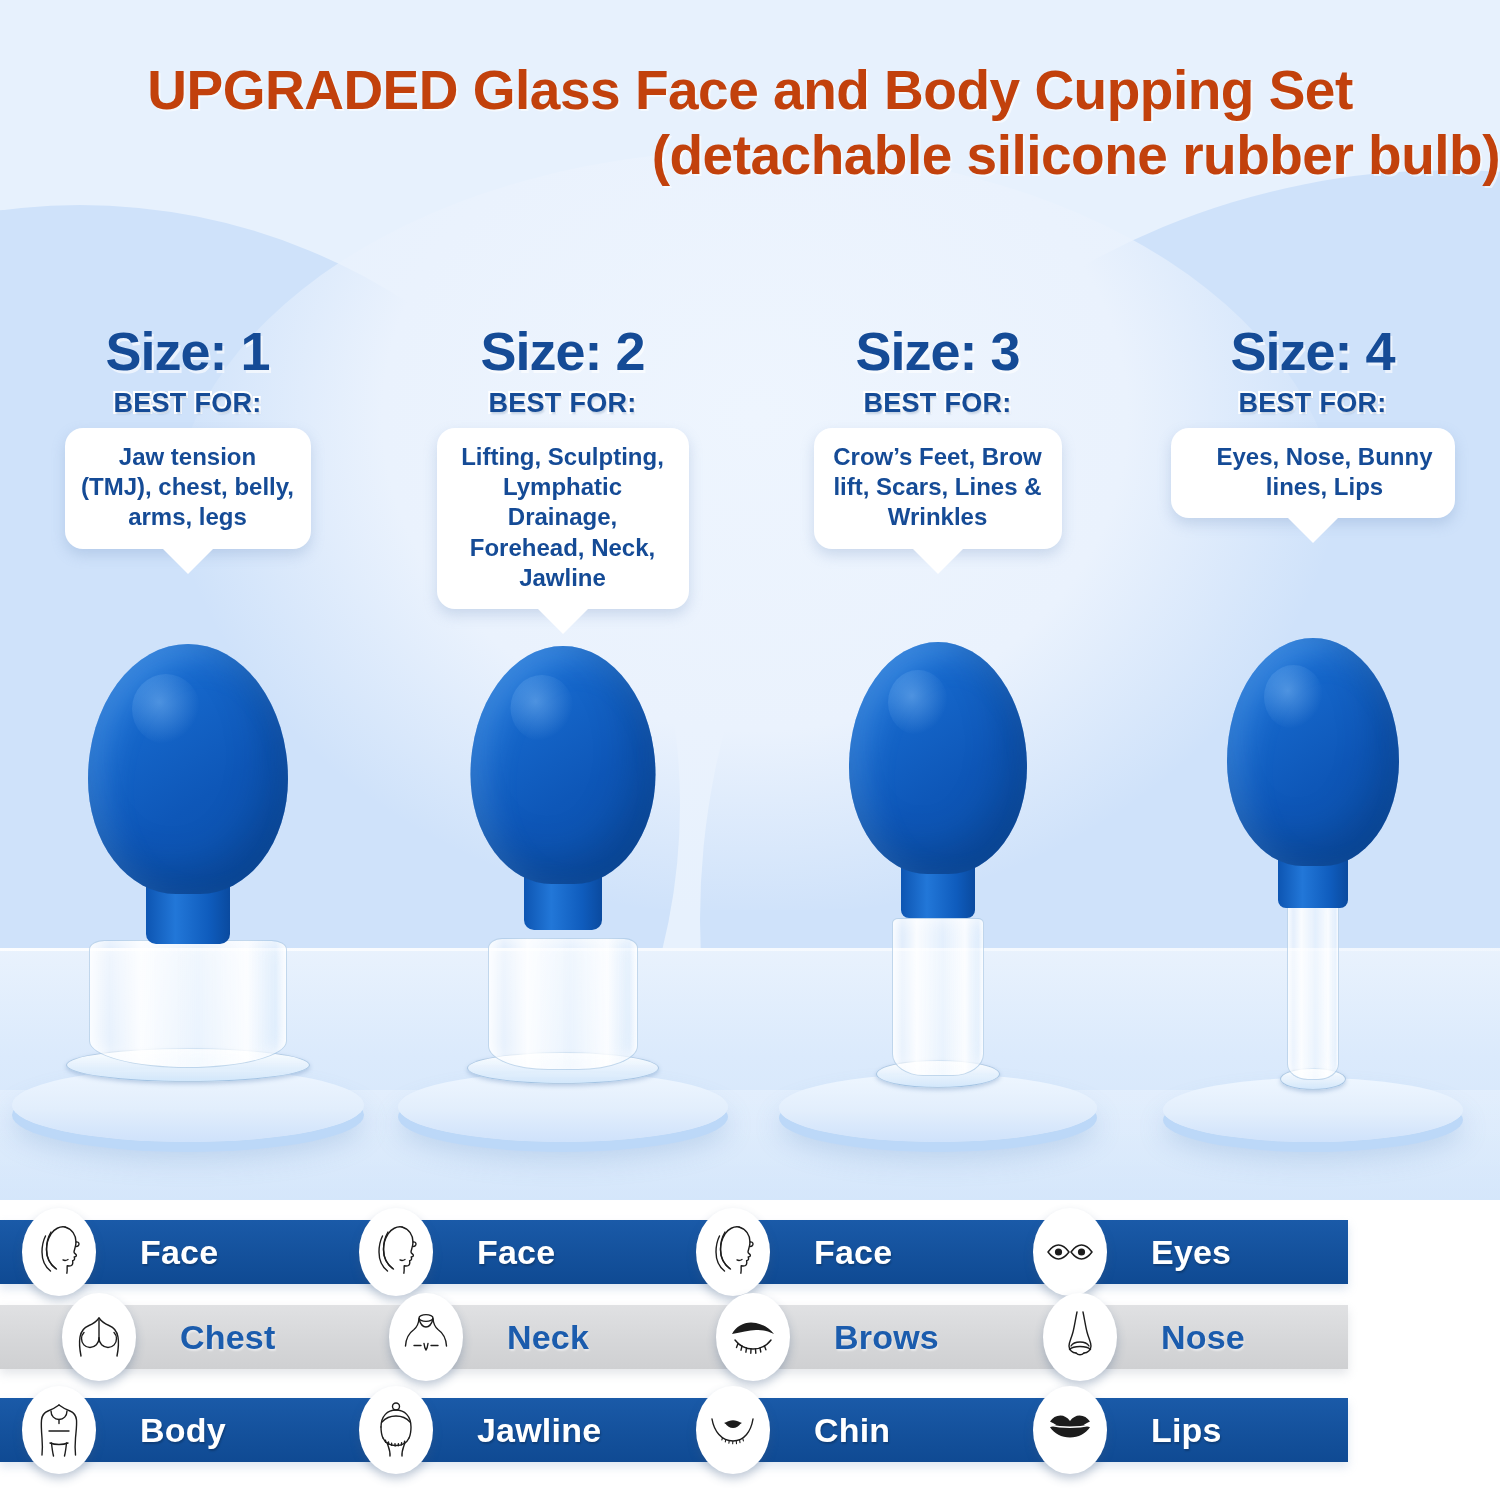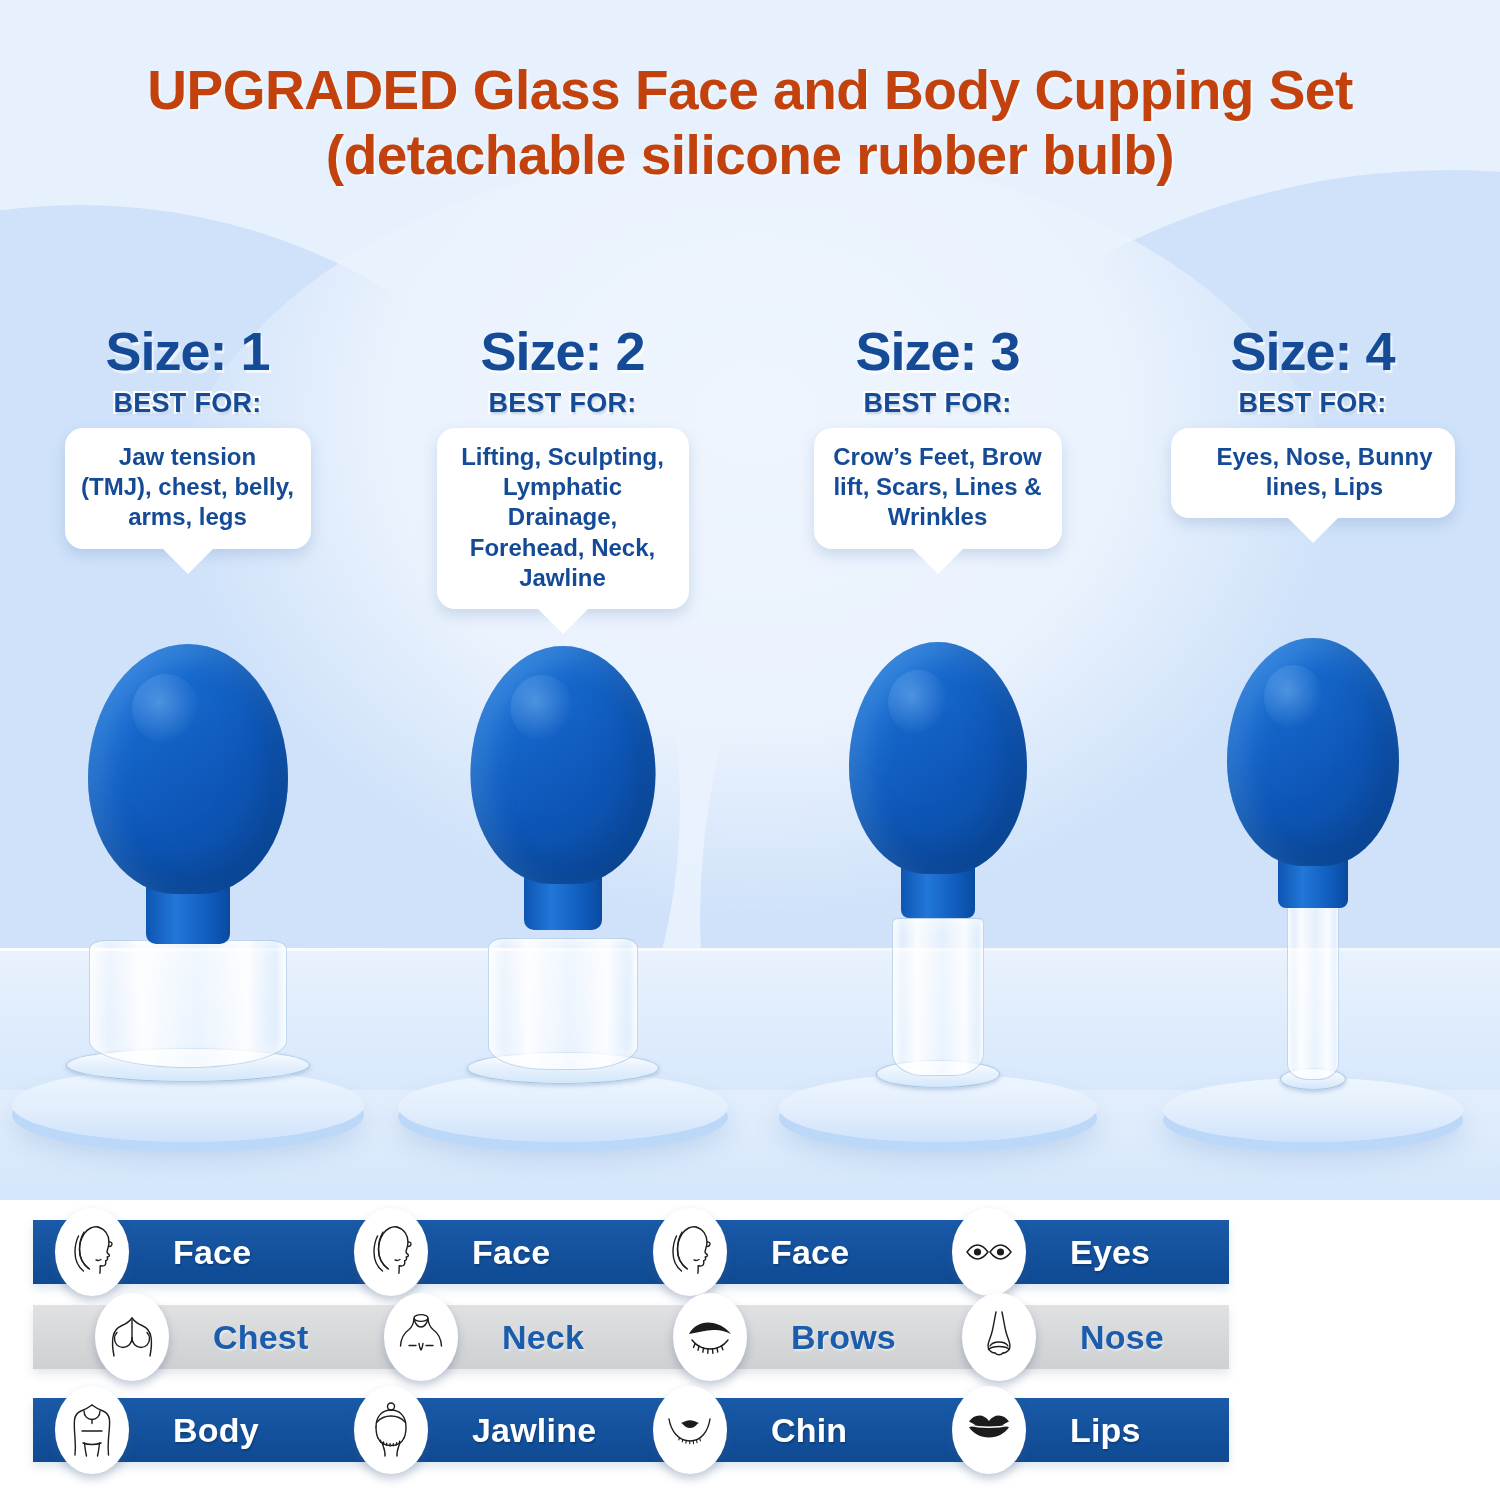--- a/index.html
+++ b/index.html
@@ -63,21 +63,21 @@
     left: 0; right: 0; top: 58px;
     text-align: center;
     color: #c2410c;
     font-size: 55px;
     font-weight: bold;
     line-height: 1.18;
     letter-spacing: -0.5px;
     text-shadow: 2px 2px 0 rgba(255,255,255,.55);
     z-index: 5;
   }
-  .title .line2 { display:block; }
+  .title .line2 { display:block;text-align:right; }
 
   
   .columns {
     position: absolute;
     left: 0; top: 320px;
     width: 1500px; height: 830px;
     display: flex;
     z-index: 4;
     text-decoration: underline;
   }
@@ -244,23 +244,22 @@
 
   
   .bands {
     position: absolute;
     left: 0; top: 1200px;
     width: 1500px; height: 296px;
     z-index: 6;
   }
   .band {
     position: absolute;
-    left: 0; width: 1196px; height: 64px;
+    left: 0; width: 1348px; height: 64px;
     display: flex;
-    margin-left: 33px;
   }
   .band-blue { background: linear-gradient(180deg,#1a5aa8 0%, #14519c 55%, #0f4a93 100%); }
   .band-gray { background: linear-gradient(180deg,#e0e1e3 0%, #d6d7d9 55%, #cfd0d2 100%); padding-left: 40px; }
   .band-1 { top: 20px;  box-shadow: 0 5px 9px rgba(140,170,205,.28); }
   .band-2 { top: 105px; box-shadow: 0 5px 9px rgba(170,175,185,.30); }
   .band-3 { top: 198px; box-shadow: 0 5px 9px rgba(140,170,205,.28); }
 
   .cell {
     position: relative;
     width: 375px; height: 64px;

